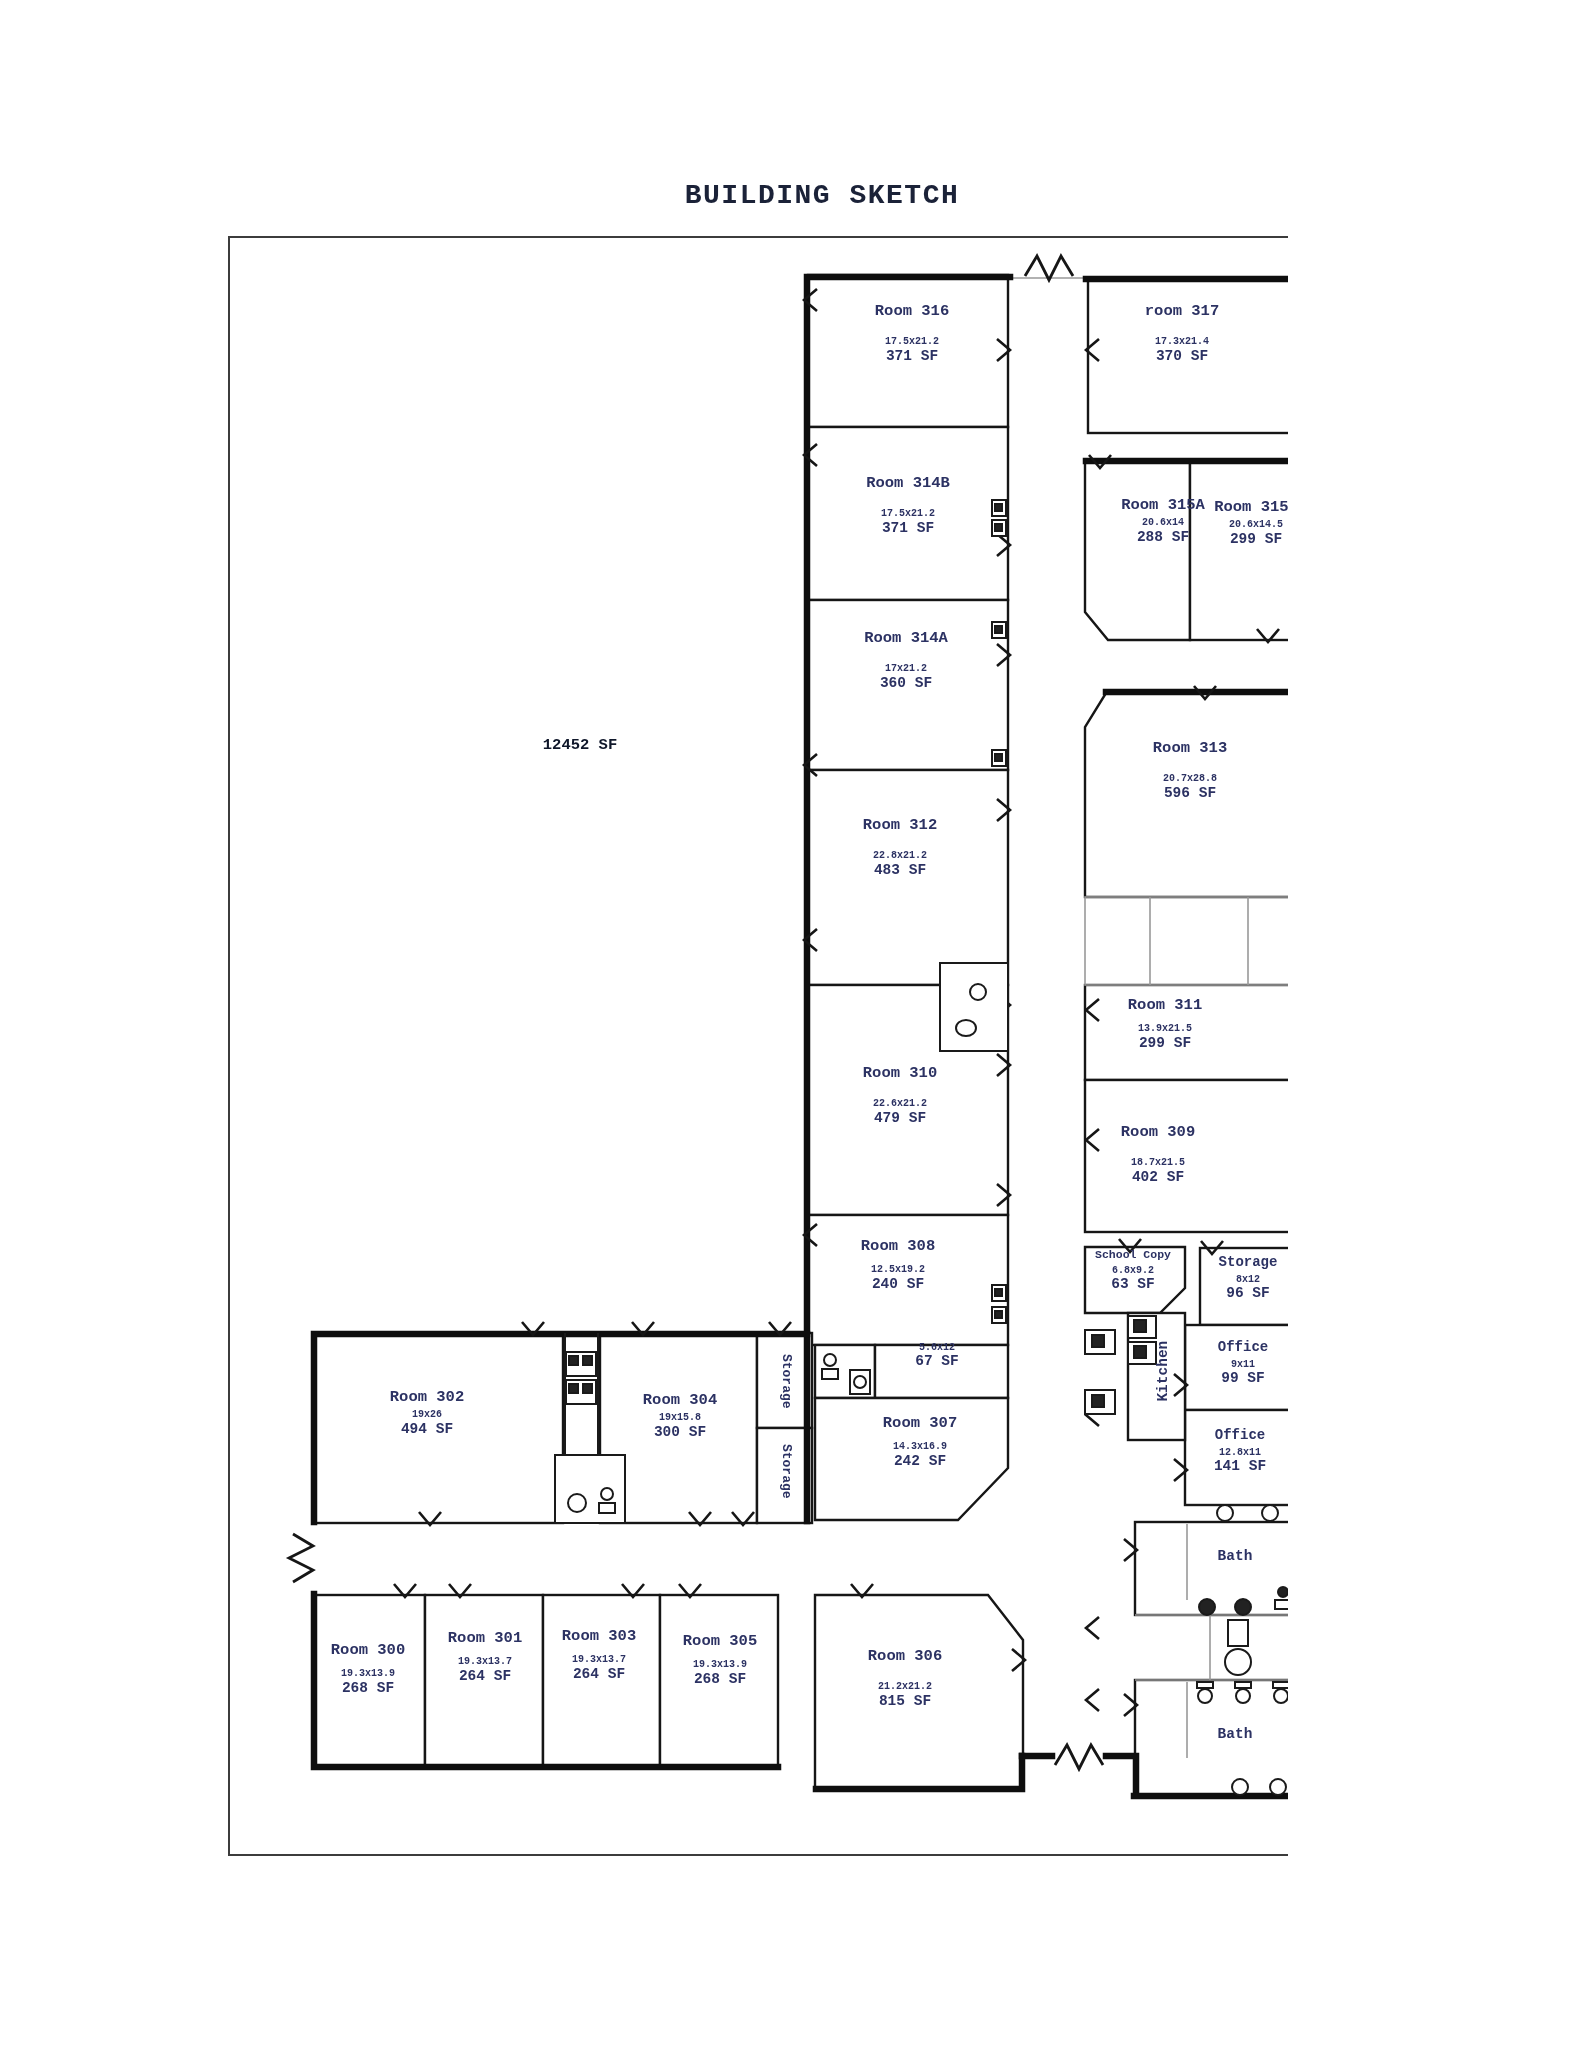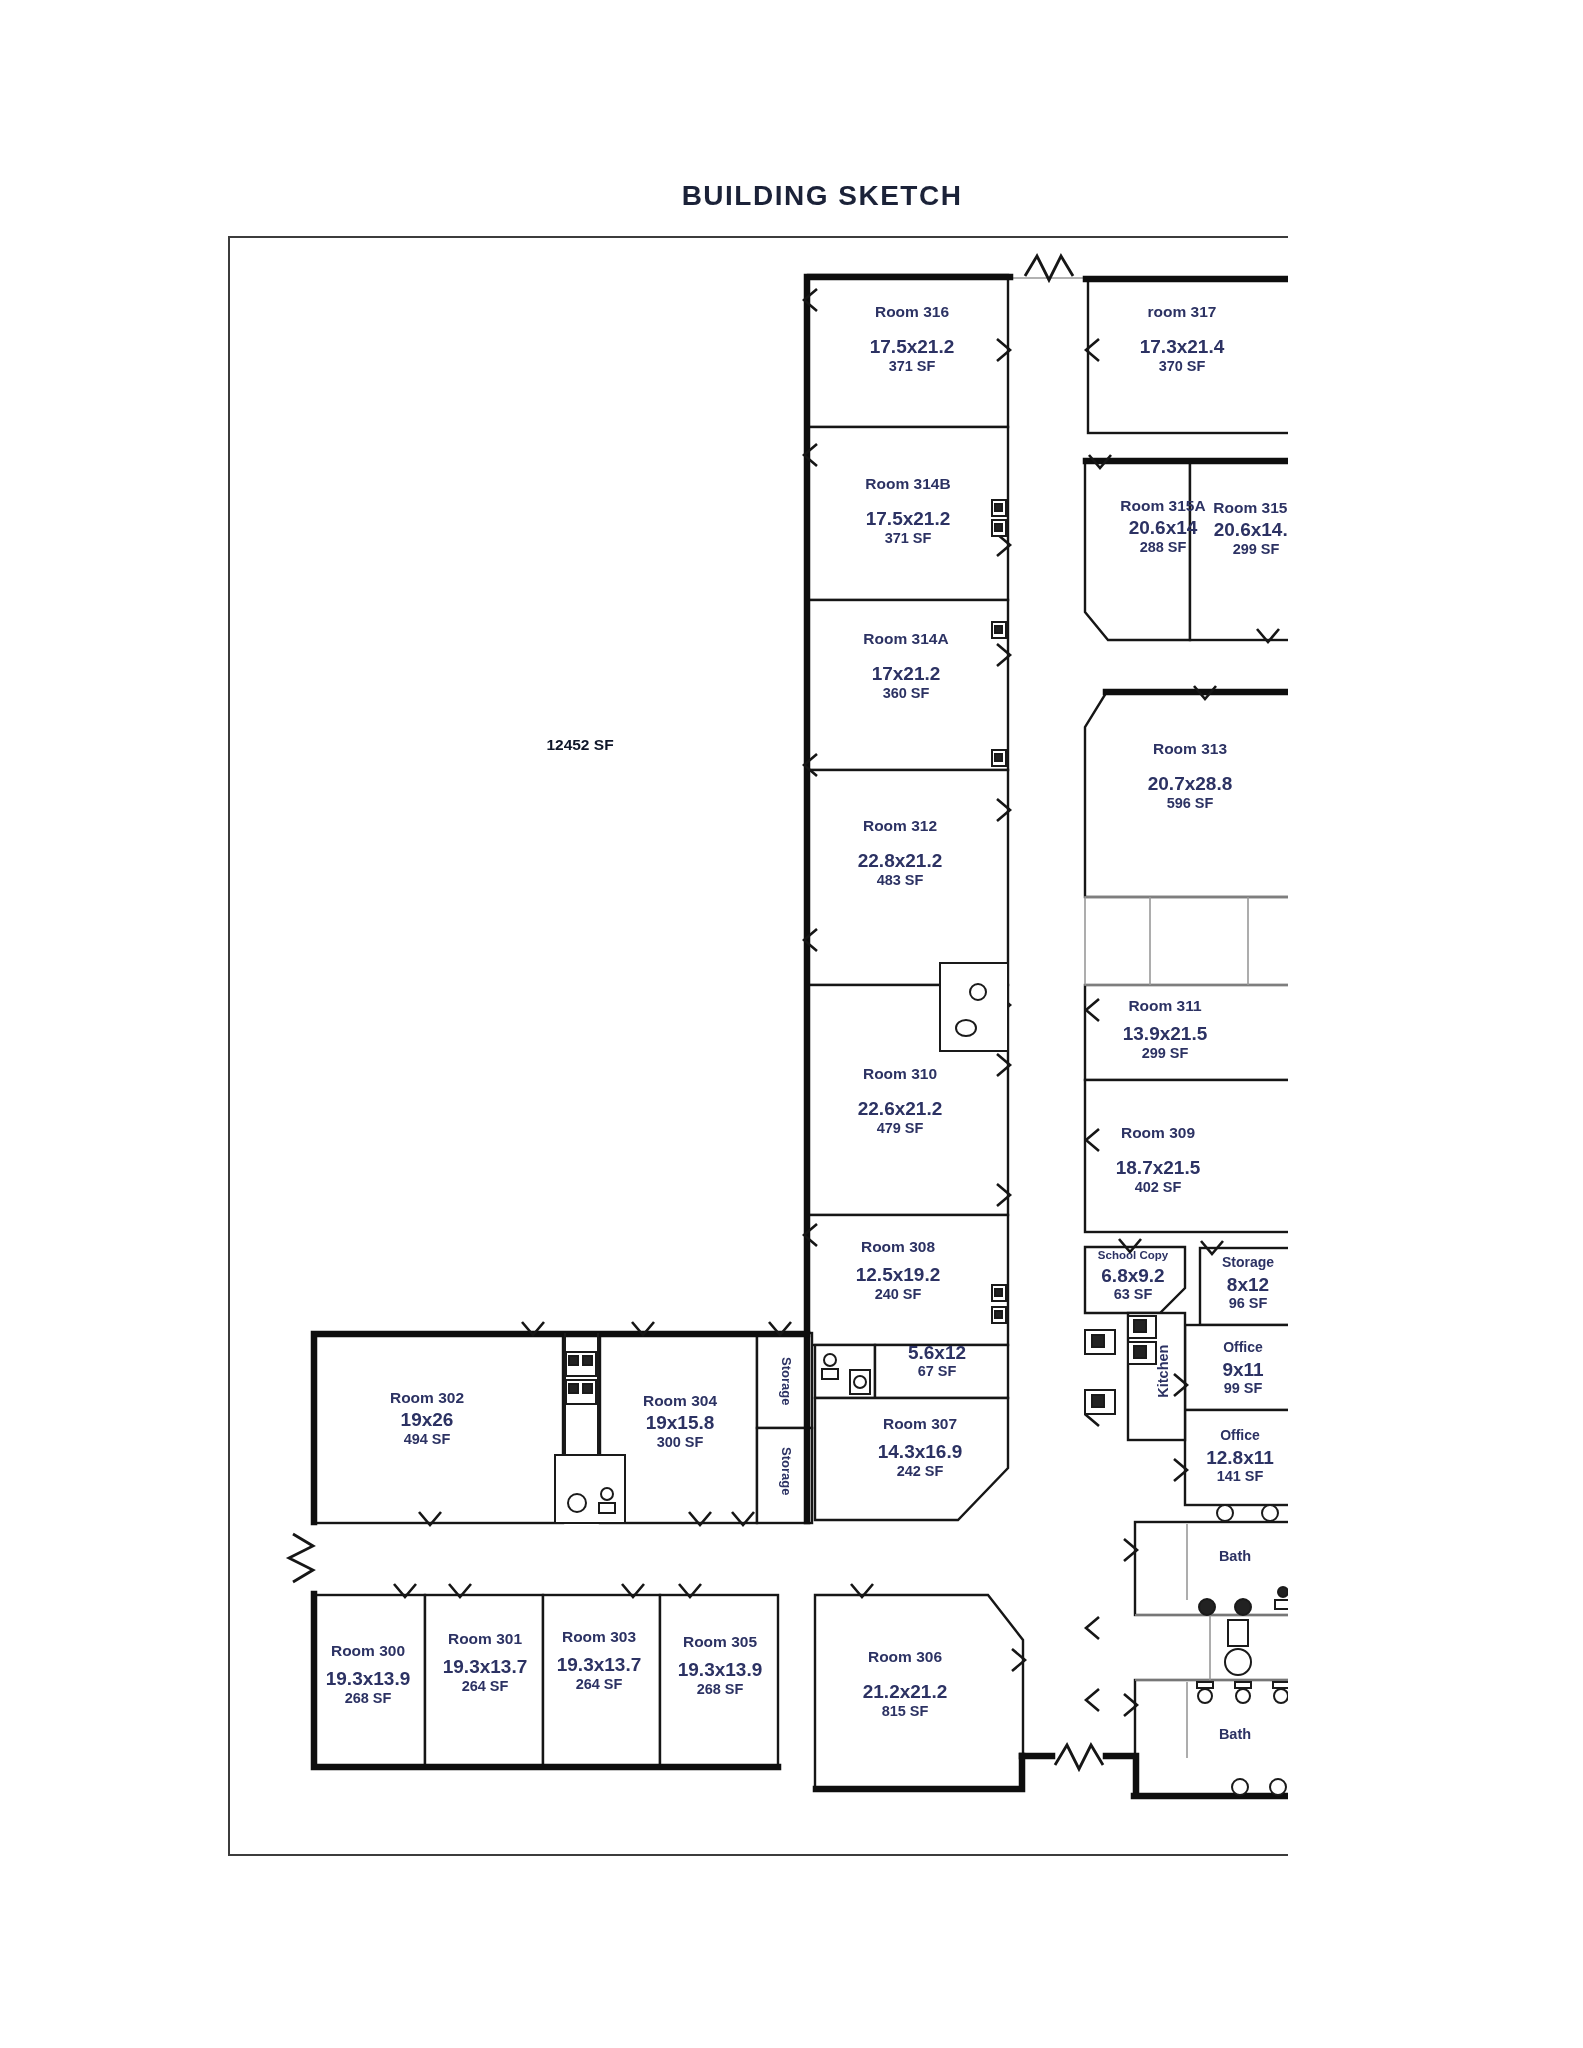--- a/index.html
+++ b/index.html
@@ -1,25 +1,25 @@
 <!DOCTYPE html>
 <html><head>
 <meta charset="utf-8">
 <style>
   html,body{margin:0;padding:0;background:#ffffff;}
   #page{position:relative;width:1288px;height:2048px;background:#ffffff;overflow:hidden;
-        font-family:Liberation Sans, sans-serif;}
+        font-family:Liberation Mono, monospace;}
   #title{position:absolute;left:228px;top:180px;width:1188px;text-align:center;
          font-size:28px;font-weight:bold;letter-spacing:1.5px;color:#1b2238;}
   #frame{position:absolute;left:228px;top:236px;width:1186px;height:1616px;
          border:2px solid #3c3c3c;}
   svg.plan{position:absolute;left:0;top:0;width:1583px;height:2048px;}
   .lbl{position:absolute;text-align:center;color:#2c3263;font-weight:bold;line-height:1.12;}
   .lbl .nm{font-size:15.5px;}
-  .lbl .dm{font-size:19px;}
+  .lbl .dm{font-size:10px;}
   .lbl .ar{font-size:14.5px;}
   .gap-lg .nm{margin-bottom:16px;}
   .gap-md .nm{margin-bottom:9px;}
   .gap-sm .nm{margin-bottom:3px;}
   .lbl.small .nm{font-size:11.5px;}
   .lbl.single .nm{font-size:14.5px;margin-bottom:0;}
   .vert{transform:rotate(90deg);}
   .vert-ccw{transform:rotate(-90deg);}
   #total-label{position:absolute;left:495px;top:736px;width:170px;text-align:center;
                font-size:15.5px;font-weight:bold;color:#0f172a;}

